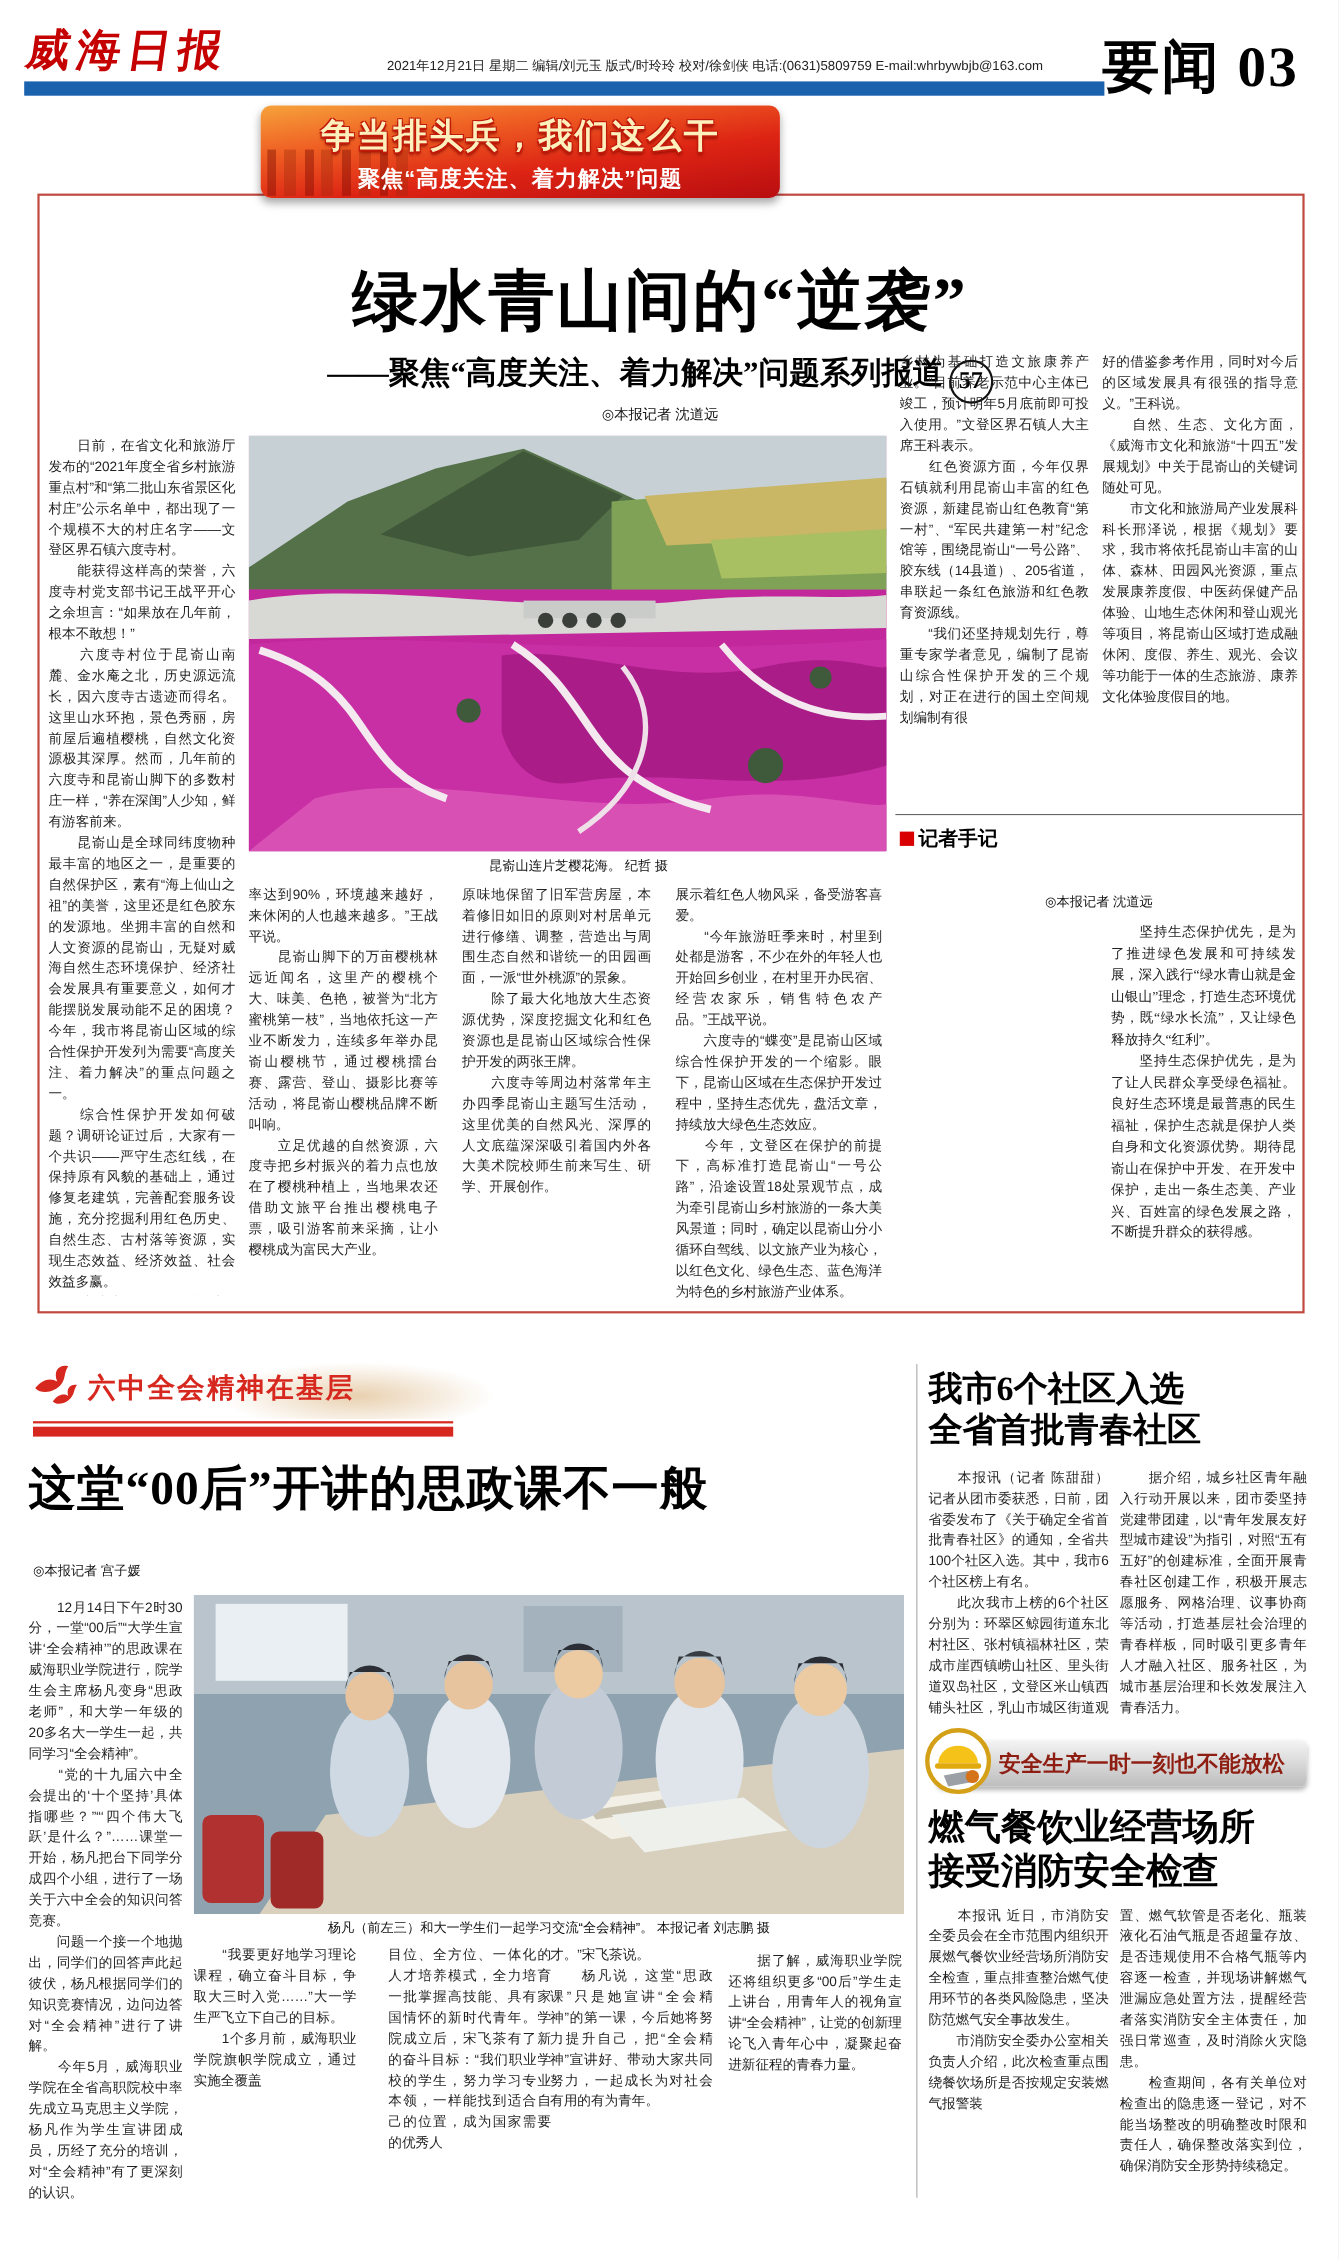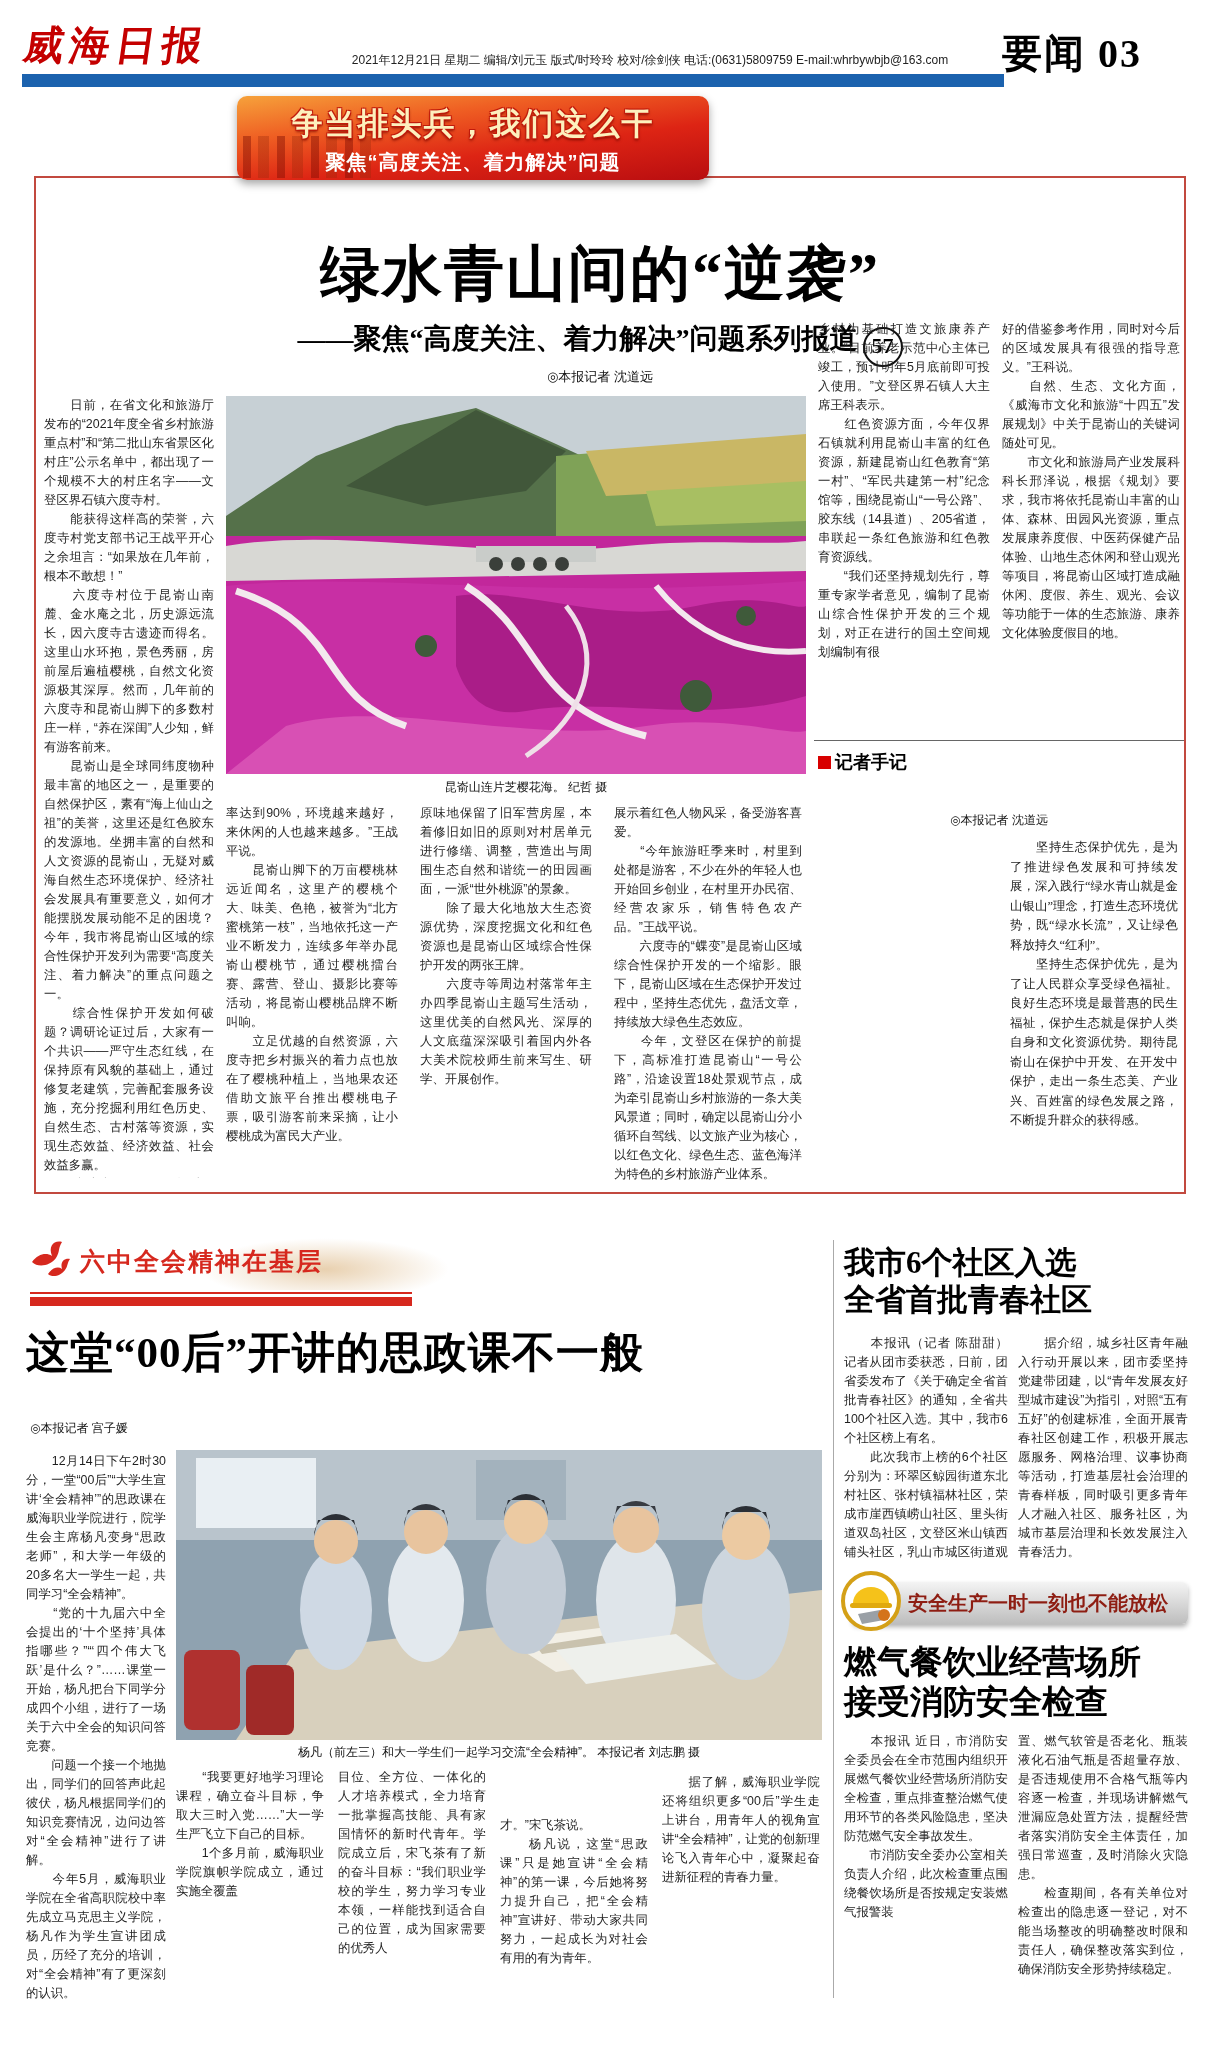--- a/index.html
+++ b/index.html
@@ -8,21 +8,21 @@
   .abs{position:absolute;}
   .serif{font-family:"Liberation Serif","DejaVu Serif",serif;}
   .bodycol{position:absolute;font-size:12.4px;line-height:19px;text-align:justify;
            white-space:pre-line;overflow:hidden;color:#1f1f1f;}
   .kai{font-family:"Liberation Serif","DejaVu Serif",serif;color:#222;}
   
   .masthead{left:24px;top:18px;font-size:40px;font-weight:900;color:#c40000;
             font-family:"Liberation Serif","DejaVu Serif",serif;transform:skewX(-8deg);
             letter-spacing:6px;}
   .issue-info{left:280px;top:52px;width:740px;font-size:12px;color:#222;text-align:center;}
-  .pageno{left:1002px;top:26px;font-size:40px;font-weight:900;letter-spacing:2px;color:#000;}
+  .pageno{left:1002px;top:26px;font-size:52px;font-weight:900;letter-spacing:2px;color:#000;}
   .bluebar{left:22px;top:74px;width:982px;height:13px;background:#1b62ae;}
   
   .lead-box{left:34px;top:176px;width:1148px;height:1014px;border:2px solid #c2493f;}
   .top-banner{left:237px;top:96px;width:472px;height:84px;border-radius:10px;
       background:linear-gradient(172deg,#f6a23b 0%,#ef5f23 30%,#dd2414 62%,#b80d10 100%);
       box-shadow:0 4px 8px rgba(0,0,0,.35);overflow:hidden;}
   .factory{position:absolute;left:6px;bottom:2px;width:130px;height:42px;opacity:.55;
       background:repeating-linear-gradient(90deg,rgba(120,10,0,.75) 0 8px,transparent 8px 15px,
       rgba(150,40,10,.6) 15px 26px,transparent 26px 34px);}
   .tb1{position:relative;margin-top:7px;text-align:center;font-size:31px;font-weight:900;
@@ -209,22 +209,22 @@
           <circle cx="570" cy="86" r="24" fill="#eccaa2"></circle>
           <path d="M546,80 A24,24 0 0 1 594,80 L590,62 L550,62 Z" fill="#2b2f35"></path>
       </g>
       <path d="M380,200 L500,184 L540,214 L410,234 Z" fill="#eef0ec"></path>
     </svg>
   </div>
   <div class="abs class-cap">杨凡（前左三）和大一学生们一起学习交流“全会精神”。 本报记者 刘志鹏 摄</div>
 
   <div class="bodycol" style="left:176px;top:1768px;width:148px;height:230px;">　　“我要更好地学习理论课程，确立奋斗目标，争取大三时入党……”大一学生严飞立下自己的目标。
 　　1个多月前，威海职业学院旗帜学院成立，通过实施全覆盖</div>
-  <div class="bodycol" style="left:338px;top:1768px;width:148px;height:230px;">目位、全方位、一体化的人才培养模式，全力培育一批掌握高技能、具有家国情怀的新时代青年。学院成立后，宋飞茶有了新的奋斗目标：“我们职业学校的学生，努力学习专业本领，一样能找到适合自己的位置，成为国家需要的优秀人</div>
-  <div class="bodycol" style="left:500px;top:1816px;width:148px;height:230px;">才。”宋飞茶说。
+  <div class="bodycol" style="left:353px;top:1768px;width:148px;height:230px;">目位、全方位、一体化的人才培养模式，全力培育一批掌握高技能、具有家国情怀的新时代青年。学院成立后，宋飞茶有了新的奋斗目标：“我们职业学校的学生，努力学习专业本领，一样能找到适合自己的位置，成为国家需要的优秀人</div>
+  <div class="bodycol" style="left:500px;top:1768px;width:148px;height:230px;">才。”宋飞茶说。
 　　杨凡说，这堂“思政课”只是她宣讲“全会精神”的第一课，今后她将努力提升自己，把“全会精神”宣讲好、带动大家共同努力，一起成长为对社会有用的有为青年。</div>
   <div class="bodycol" style="left:662px;top:1773px;width:158px;height:230px;">　　据了解，威海职业学院还将组织更多“00后”学生走上讲台，用青年人的视角宣讲“全会精神”，让党的创新理论飞入青年心中，凝聚起奋进新征程的青春力量。</div>
 
   <div class="abs vrule"></div>
 
   <div class="abs c-headline serif">我市6个社区入选
 全省首批青春社区</div>
   <div class="bodycol" style="left:844px;top:1334px;width:164px;height:230px;">　　本报讯（记者 陈甜甜）记者从团市委获悉，日前，团省委发布了《关于确定全省首批青春社区》的通知，全省共100个社区入选。其中，我市6个社区榜上有名。
 　　此次我市上榜的6个社区分别为：环翠区鲸园街道东北村社区、张村镇福林社区，荣成市崖西镇崂山社区、里头街道双岛社区，文登区米山镇西铺头社区，乳山市城区街道观海社区。</div>
   <div class="bodycol" style="left:1018px;top:1334px;width:170px;height:230px;">　　据介绍，城乡社区青年融入行动开展以来，团市委坚持党建带团建，以“青年发展友好型城市建设”为指引，对照“五有五好”的创建标准，全面开展青春社区创建工作，积极开展志愿服务、网格治理、议事协商等活动，打造基层社会治理的青春样板，同时吸引更多青年人才融入社区、服务社区，为城市基层治理和长效发展注入青春活力。</div>

